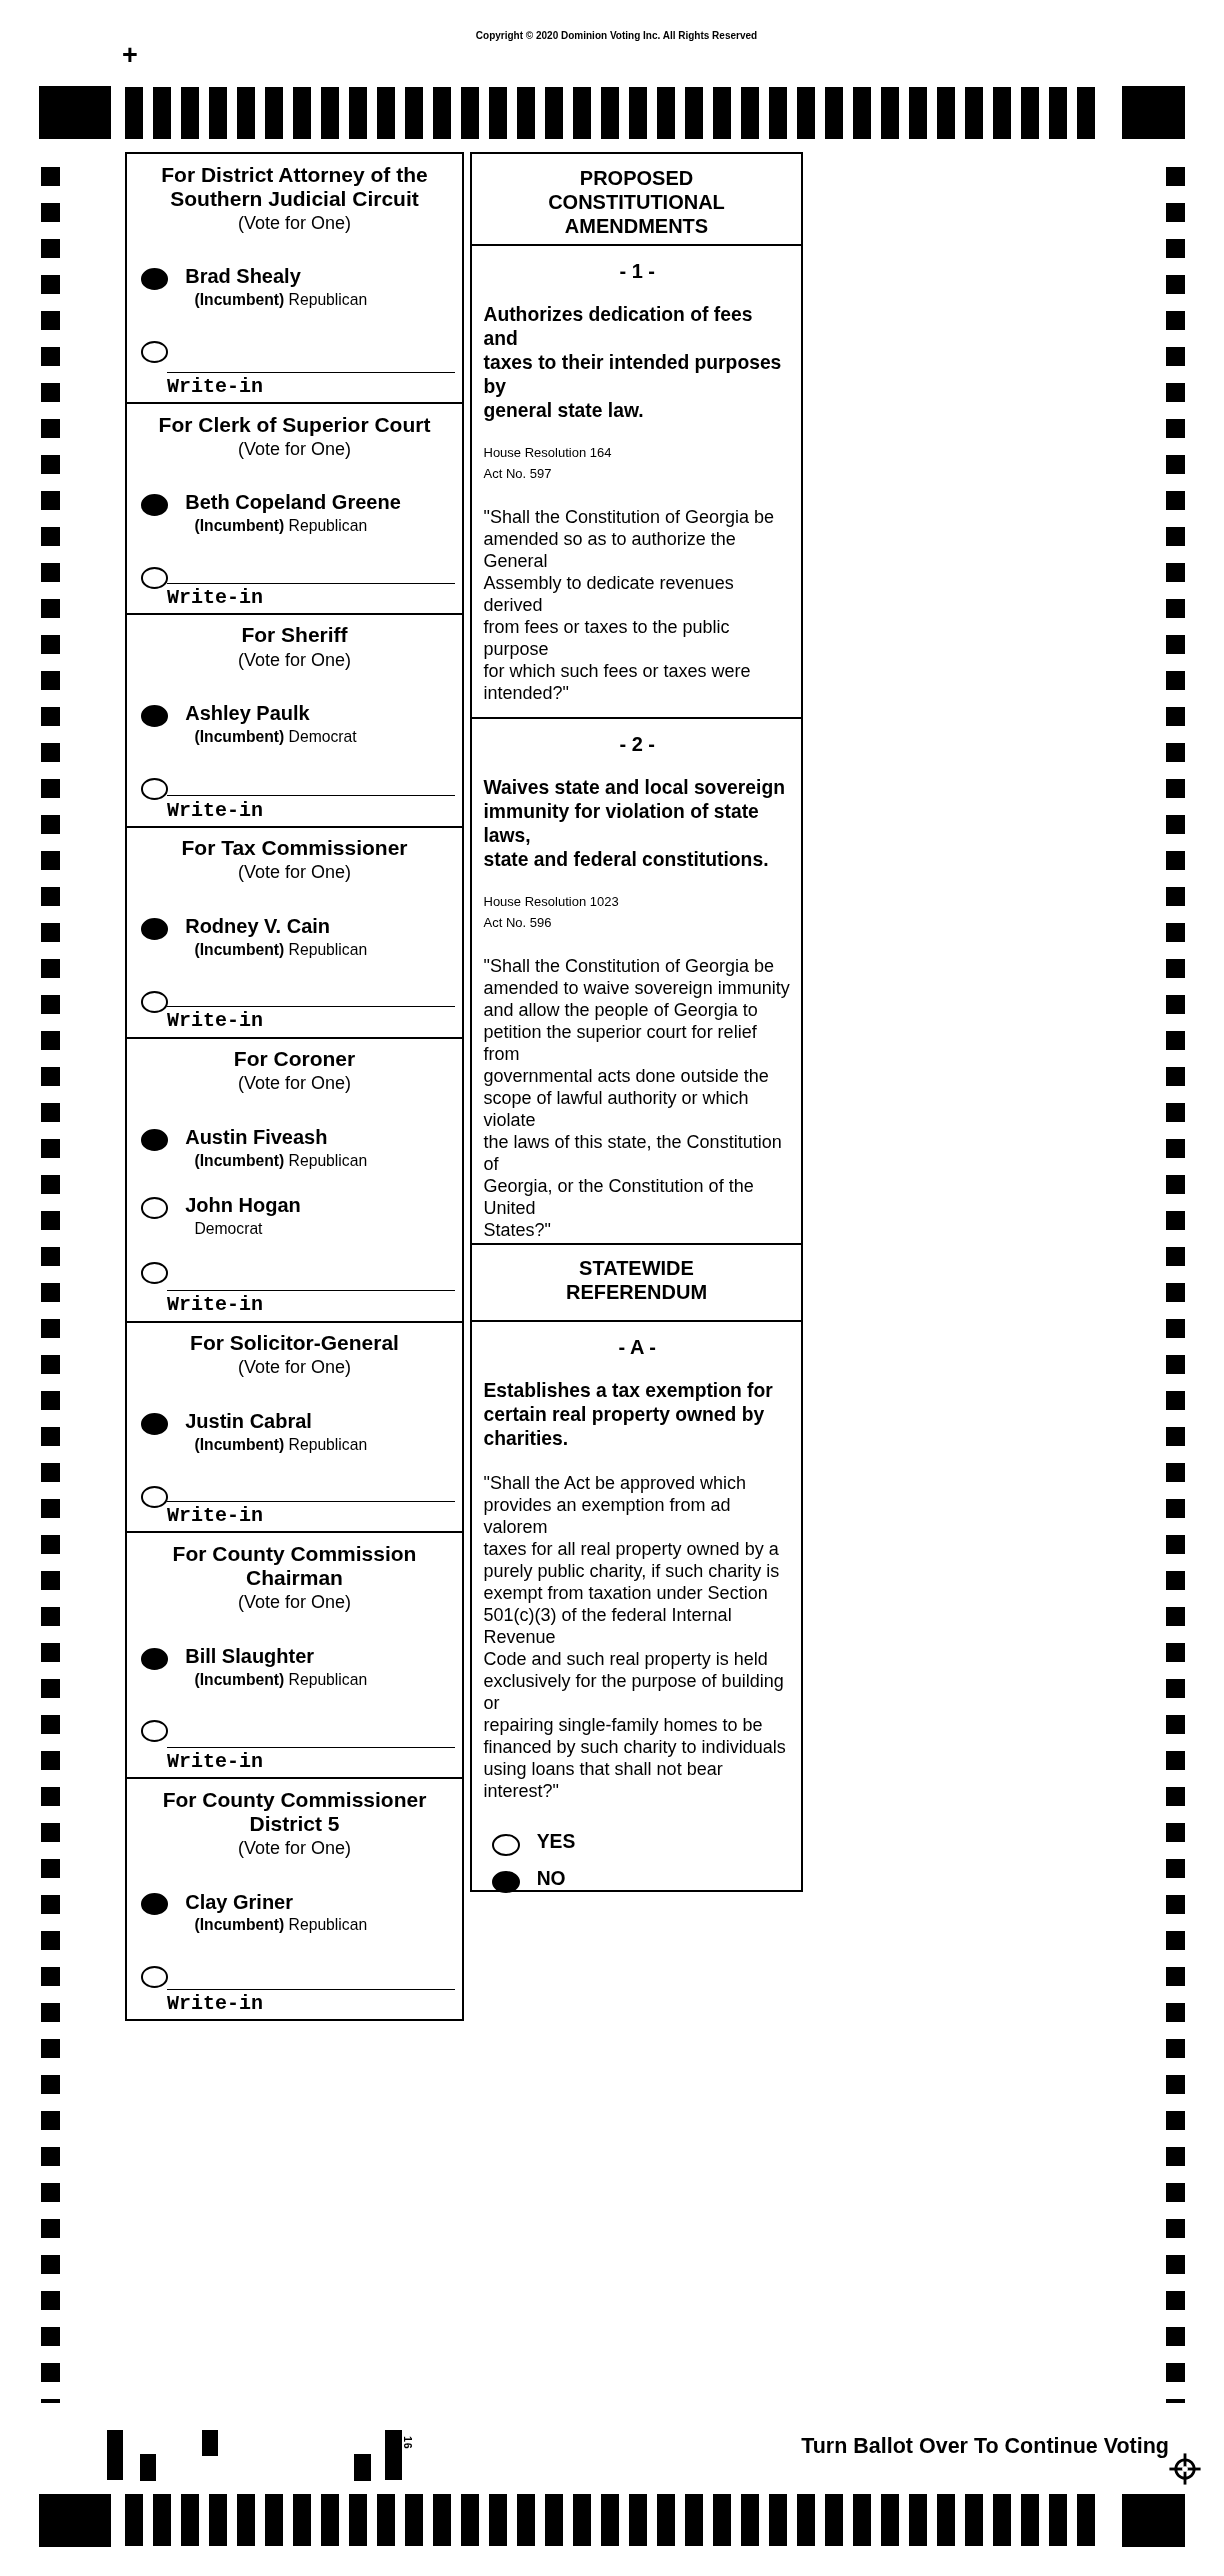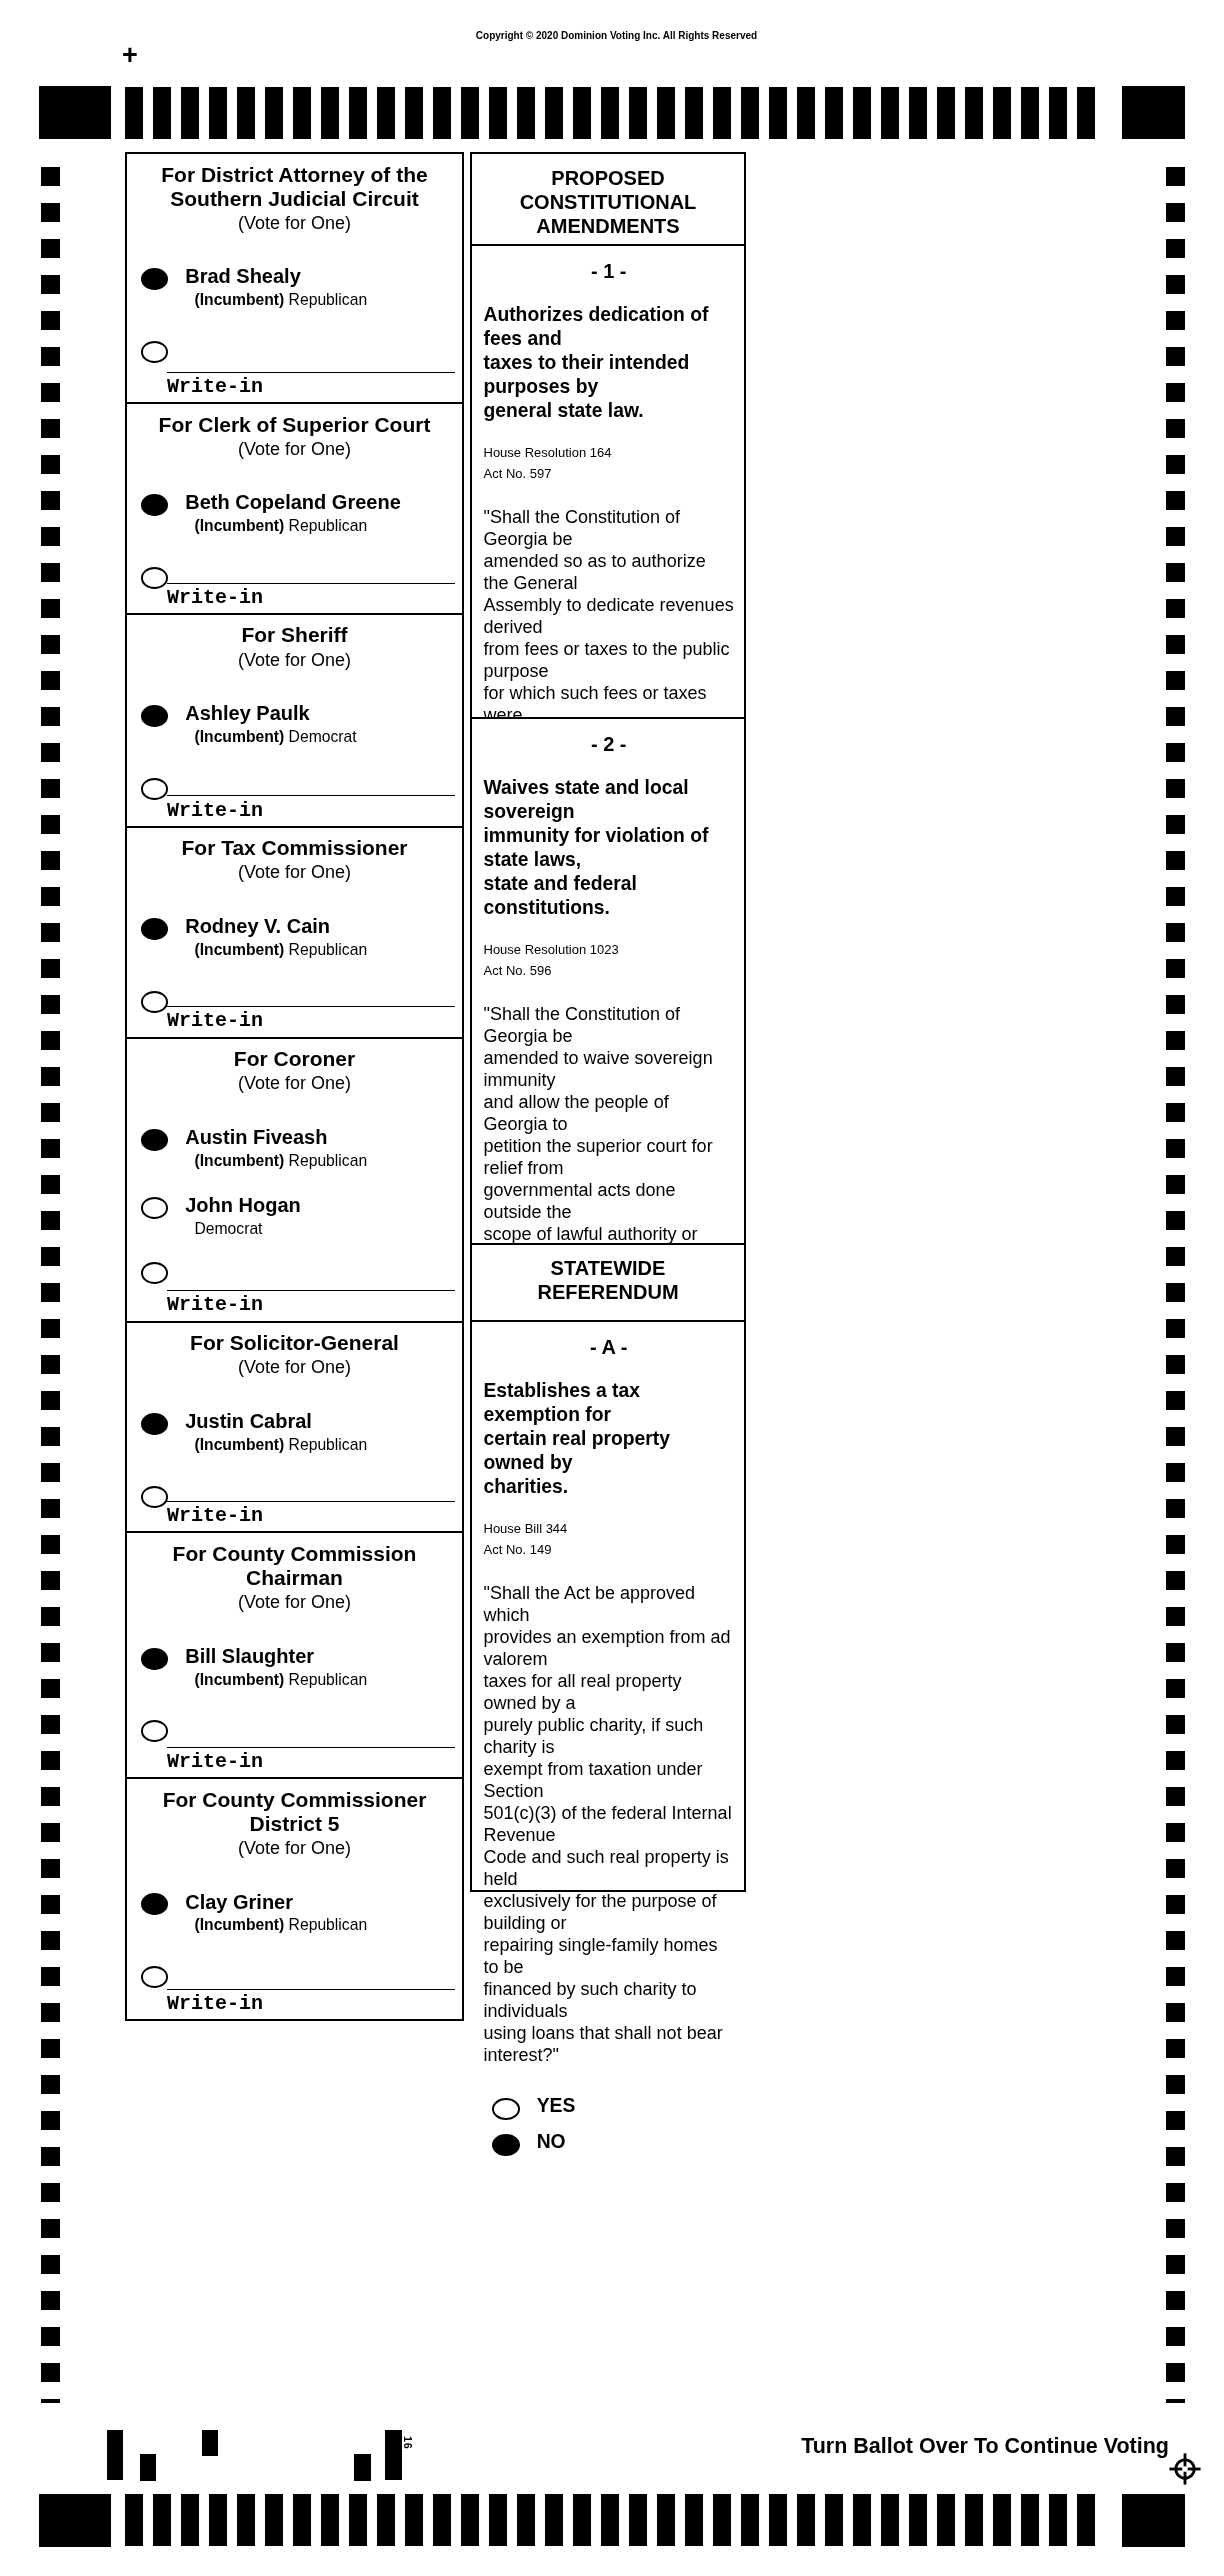--- a/index.html
+++ b/index.html
@@ -13,21 +13,21 @@
   .band-bars{position:absolute;background:repeating-linear-gradient(to right,#000 0 18px,transparent 18px 28px);}
   .side-col{position:absolute;width:18.6px;
             background:repeating-linear-gradient(to bottom,#000 0 18.6px,transparent 18.6px 36px);}
   .code-bar{position:absolute;background:#000;}
   .code-16{position:absolute;left:402px;top:2436px;font-size:10.7px;font-weight:bold;
            writing-mode:vertical-rl;letter-spacing:0.7px;}
   .crosshair{position:absolute;left:1168px;top:2452px;}
   .turn-over{position:absolute;top:2434px;right:56px;font-size:21.5px;font-weight:bold;}
   
   .colL{position:absolute;left:125px;top:152px;width:339px;}
-  .colR{position:absolute;left:470px;top:152px;width:276px;}
+  .colR{position:absolute;left:470px;top:152px;width:333px;}
   .box{position:relative;border:2.1px solid #000;box-sizing:border-box;background:#fff;}
   .box + .box{margin-top:-2.1px;}
   
   .c-title{font-weight:bold;font-size:21px;line-height:24px;text-align:center;
            margin-top:8.6px;white-space:pre-line;}
   .c-vote{font-size:18px;text-align:center;margin-top:2.1px;}
   .cand{display:flex;margin:31.5px 0 0 13.6px;}
   .cand.second{margin-top:24px;}
   .cand.empty{margin-top:29px;}
   .bubble{width:23.6px;height:18px;border:2.1px solid #000;border-radius:50%;
@@ -296,24 +296,20 @@
     <section class="box" style="height:79px">
       <div class="colhead">STATEWIDE
 REFERENDUM</div>
     </section>
 
     <section class="box measure" style="height:572px">
       <div class="m-number">- A -</div>
       <div class="m-summary">Establishes a tax exemption for
 certain real property owned by
 charities.</div>
-      <div class="m-refs">
-        <div>House Bill 344</div>
-          <div>Act No. 149</div>
-      </div>
       <div class="m-question">"Shall the Act be approved which
 provides an exemption from ad valorem
 taxes for all real property owned by a
 purely public charity, if such charity is
 exempt from taxation under Section
 501(c)(3) of the federal Internal Revenue
 Code and such real property is held
 exclusively for the purpose of building or
 repairing single-family homes to be
 financed by such charity to individuals

